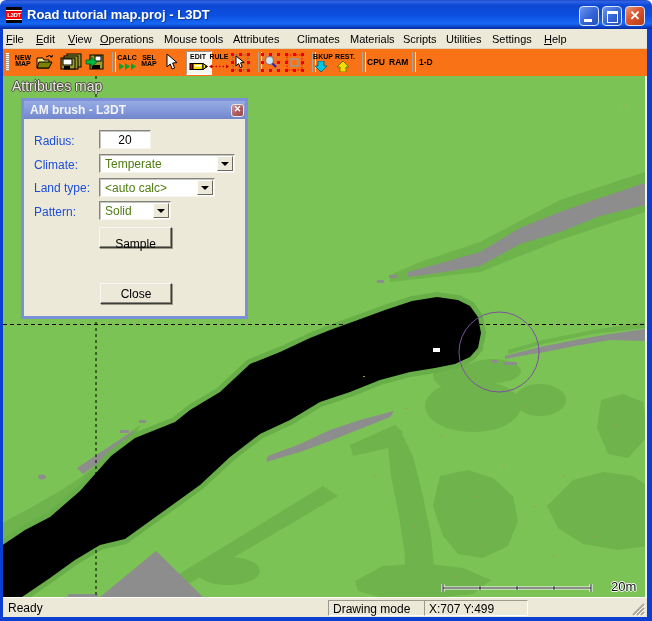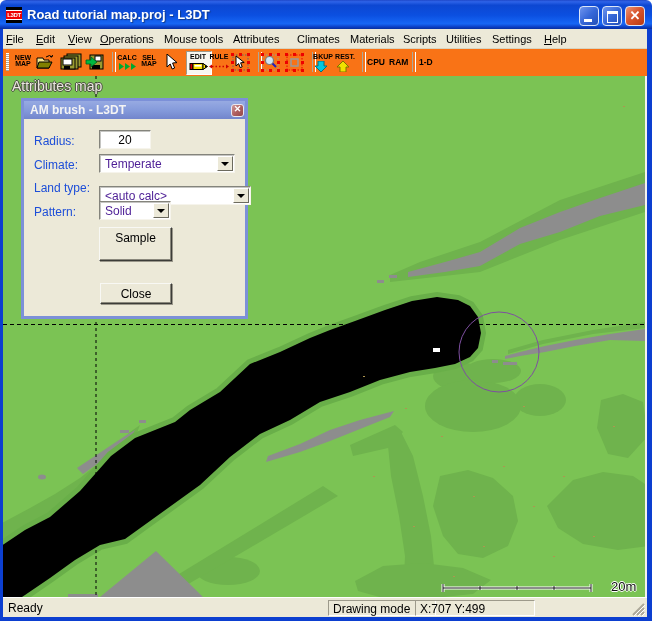--- a/index.html
+++ b/index.html
@@ -52,21 +52,21 @@
   #dlg-title{left:0;top:0;width:221px;height:18px;
     background:linear-gradient(180deg,#97aae2 0%,#8399da 55%,#7285cc 100%);}
   #dlg-title-text{left:6px;top:2px;font-size:12px;font-weight:bold;color:#f4f4f4;}
   #dlg-x{left:207px;top:3px;width:13px;height:13px;border-radius:3px;border:1px solid #e8e8f0;
     box-sizing:border-box;background:linear-gradient(135deg,#d09a9a 0%,#b06060 50%,#954747 100%);}
   #dlg-x .g{position:absolute;left:0;top:-1px;width:11px;text-align:center;color:#fff;font-size:9px;font-weight:bold;}
   .dlbl{position:absolute;font-size:12px;color:#1d4ed8;}
   .sunken{position:absolute;background:#fff;box-sizing:border-box;
     border:1px solid;border-color:#84847c #f6f4ec #f6f4ec #84847c;
     box-shadow:inset 1px 1px 0 rgba(90,90,80,.35);}
-  .combo-txt{position:absolute;left:5px;top:2px;font-size:12px;color:#4c1d95;}
+  .combo-txt{position:absolute;left:5px;top:2px;font-size:12px;color:#4d7c0f;}
   .drop{position:absolute;top:1px;width:16px;bottom:1px;background:#ece9d8;
     border:1px solid;border-color:#fff #6c6a5e #6c6a5e #fff;box-sizing:border-box;}
   .drop .ar{position:absolute;left:3px;top:5px;width:0;height:0;
     border-left:4px solid transparent;border-right:4px solid transparent;border-top:4px solid #000;}
   .cbtn{position:absolute;background:#ece9d8;box-sizing:border-box;font-size:12px;color:#000;
     text-align:center;border:1px solid;border-color:#f8f8f4 #3c3c38 #3c3c38 #f8f8f4;
     box-shadow:inset -1px -1px 0 #8a887c,1px 1px 0 #9a978a;}
   
   #status{left:3px;top:597px;width:644px;height:20px;background:#ece9d8;
     border-top:1px solid #fff;box-sizing:border-box;font-size:12px;color:#000;}
@@ -323,43 +323,43 @@
       <div class="dlbl" style="left:10px;top:33px">Radius:</div>
       <div class="sunken" style="left:75px;top:29px;width:52px;height:19px;text-align:center;font-size:12px;padding-top:2px">20</div>
       <div class="dlbl" style="left:10px;top:57px">Climate:</div>
       <div class="sunken" style="left:75px;top:53px;width:136px;height:19px;">
         <div class="combo-txt">Temperate</div>
         <div class="drop" style="right:1px">
           <div class="ar"></div>
         </div>
       </div>
       <div class="dlbl" style="left:10px;top:80px">Land type:</div>
-      <div class="sunken" style="left:75px;top:85px;width:152px;height:19px;">
+      <div class="sunken" style="left:75px;top:77px;width:116px;height:19px;">
         <div class="combo-txt">&lt;auto calc&gt;</div>
         <div class="drop" style="right:1px">
           <div class="ar"></div>
         </div>
       </div>
       <div class="dlbl" style="left:10px;top:104px">Pattern:</div>
       <div class="sunken" style="left:75px;top:100px;width:72px;height:19px;">
         <div class="combo-txt">Solid</div>
         <div class="drop" style="right:1px">
           <div class="ar"></div>
         </div>
       </div>
-      <div class="cbtn" style="left:75px;top:126px;width:73px;height:34px;padding-top:3px;">Sample</div>
+      <div class="cbtn" style="left:75px;top:126px;width:73px;height:21px;padding-top:9px;">Sample</div>
       <div class="cbtn" style="left:76px;top:182px;width:72px;height:21px;padding-top:3px;">Close</div>
     </div>
   </div>
   <div class="abs" id="map-rightline"></div>
 
   <div class="abs" id="status">
     <span style="position:absolute;left:5px;top:3px">Ready</span>
     <div class="spanel" style="left:325px;width:108px">Drawing mode</div>
-    <div class="spanel" style="left:412px;width:120px">X:707 Y:499</div>
+    <div class="spanel" style="left:421px;width:104px">X:707 Y:499</div>
     <svg style="position:absolute;right:2px;bottom:1px" width="13" height="13" viewBox="0 0 13 13">
       <g stroke="#aca899" stroke-width="2">
         <path d="M12 1 L1 12 M12 5 L5 12 M12 9 L9 12"></path>
       </g>
       <g stroke="#fff" stroke-width="1">
         <path d="M13 2 L2 13 M13 6 L6 13 M13 10 L10 13"></path>
       </g>
     </svg>
   </div>
 

